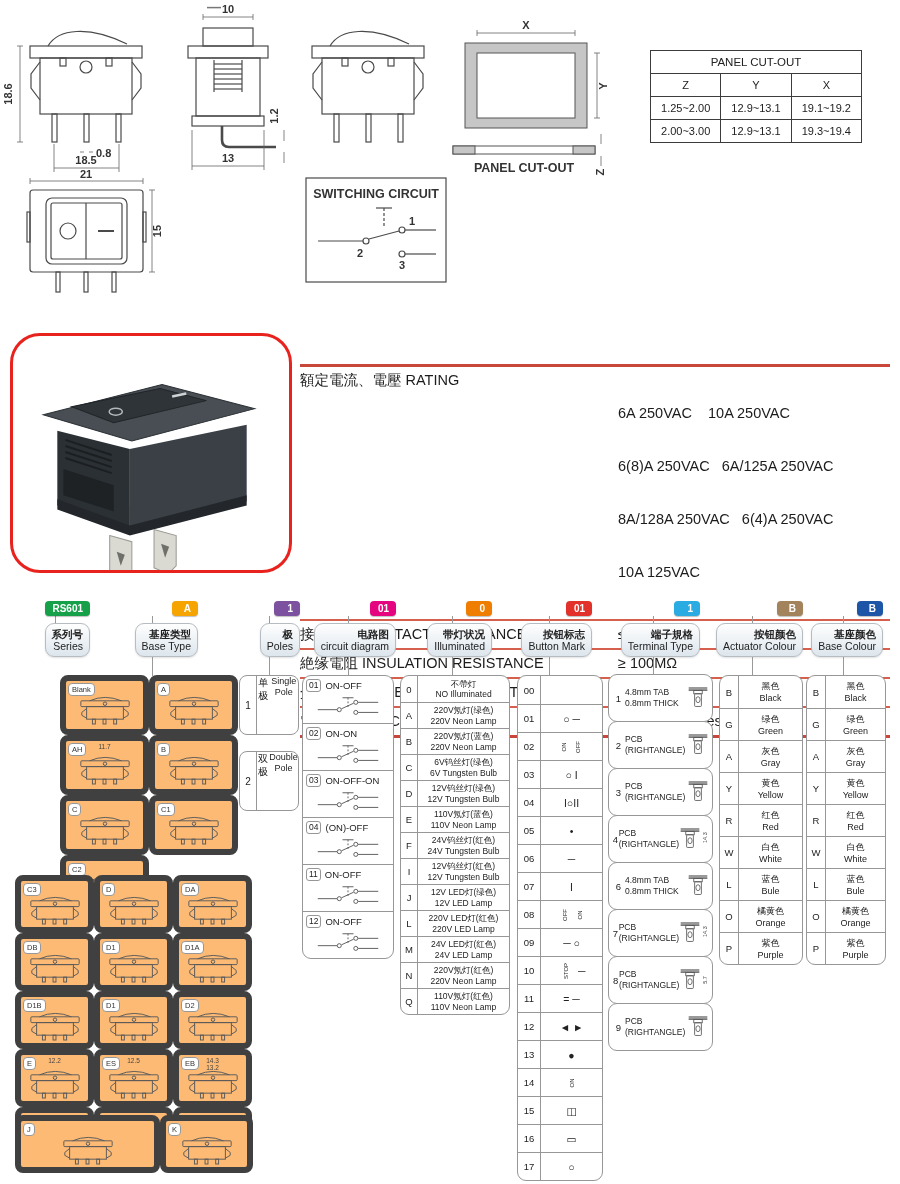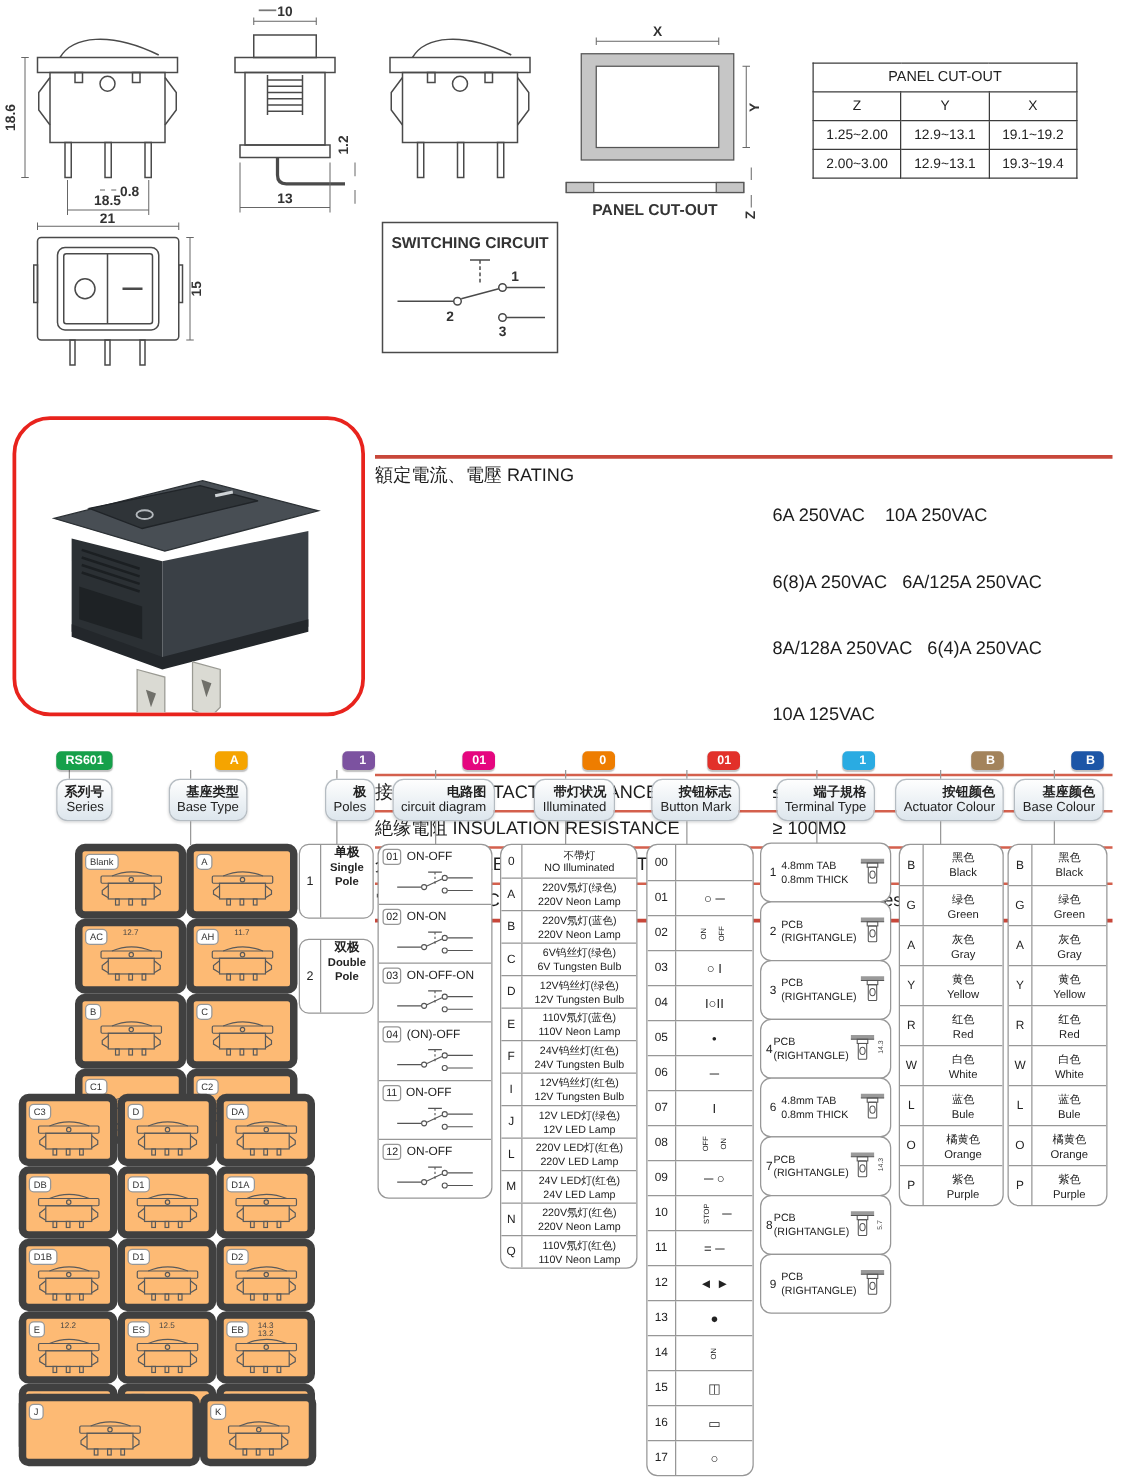--- a/index.html
+++ b/index.html
@@ -58,21 +58,21 @@
   .bt-cell{position:relative;border:6px solid #404040;border-radius:8px;background:#fdba74;}
   .chip{position:absolute;top:2px;left:2px;border:1px solid #979797;border-radius:4px;
         background:#fff;font-size:7.5px;line-height:11px;padding:0 3px;color:#333;}
   .btdim{position:absolute;top:2px;left:0;right:0;text-align:center;font-size:6.5px;color:#444;}
   .btdim2{position:absolute;top:9px;left:0;right:0;text-align:center;font-size:6.5px;color:#444;}
   .bt-icon{display:block;margin:13px auto 0;width:58px;height:31px;}
   
   #poles-col{position:absolute;left:239px;top:675px;width:60px;}
   .pole-cell{height:58px;margin-bottom:16px;border:1px solid #979797;border-radius:8px;display:flex;background:#fff;}
   .pole-num{width:16px;border-right:1px solid #979797;display:flex;align-items:center;justify-content:center;font-size:10px;}
-  .pole-txt{flex:1;display:flex;flex-direction:column;justify-content:flex-start;text-align:center;font-weight:bold;}
+  .pole-txt{flex:1;display:flex;flex-direction:row;justify-content:space-between;text-align:center;}
   .pzh{font-size:10px;line-height:13px;}
   .pen{font-size:9px;line-height:11px;}
   
   .col-box{position:absolute;border:1px solid #979797;border-radius:9px;background:#fff;overflow:hidden;}
   .col-box > div:nth-of-type(1){border-top:none !important;}
   
   #circuit-col{left:302px;top:675px;width:90px;}
   .ct-cell{height:47px;border-top:1px solid #979797;padding-top:3px;box-sizing:border-box;}
   .ct-head{display:flex;align-items:center;}
   .ct-code{border:1px solid #979797;border-radius:3px;font-size:8.5px;line-height:11px;padding:0 2px;margin:0 4px 0 3px;}
@@ -457,36 +457,20 @@
             <circle cx="30" cy="10" r="1.8"></circle>
             <rect x="11" y="13" width="38" height="13"></rect>
             <path d="M11 15 L6 19 L6 22 L11 25"></path>
             <path d="M49 15 L54 19 L54 22 L49 25"></path>
             <rect x="17" y="26" width="3" height="5"></rect>
             <rect x="28" y="26" width="3" height="5"></rect>
             <rect x="39" y="26" width="3" height="5"></rect>
           </svg>
         </div>
 
-        <div class="bt-cell">
-          <span class="chip">AC</span>
-          <span class="btdim">12.7</span>
-          <span class="btdim2"></span>
-          <svg class="bt-icon" viewBox="0 0 60 32" fill="none" stroke="#5a5a5a" stroke-width="1">
-            <path d="M14 7 Q30 0 47 7"></path>
-            <rect x="5" y="7" width="50" height="6" rx="1"></rect>
-            <circle cx="30" cy="10" r="1.8"></circle>
-            <rect x="11" y="13" width="38" height="13"></rect>
-            <path d="M11 15 L6 19 L6 22 L11 25"></path>
-            <path d="M49 15 L54 19 L54 22 L49 25"></path>
-            <rect x="17" y="26" width="3" height="5"></rect>
-            <rect x="28" y="26" width="3" height="5"></rect>
-            <rect x="39" y="26" width="3" height="5"></rect>
-          </svg>
-        </div>
 
         <div class="bt-cell">
           <span class="chip">AH</span>
           <span class="btdim">11.7</span>
           <span class="btdim2"></span>
           <svg class="bt-icon" viewBox="0 0 60 32" fill="none" stroke="#5a5a5a" stroke-width="1">
             <path d="M14 7 Q30 0 47 7"></path>
             <rect x="5" y="7" width="50" height="6" rx="1"></rect>
             <circle cx="30" cy="10" r="1.8"></circle>
             <rect x="11" y="13" width="38" height="13"></rect>

